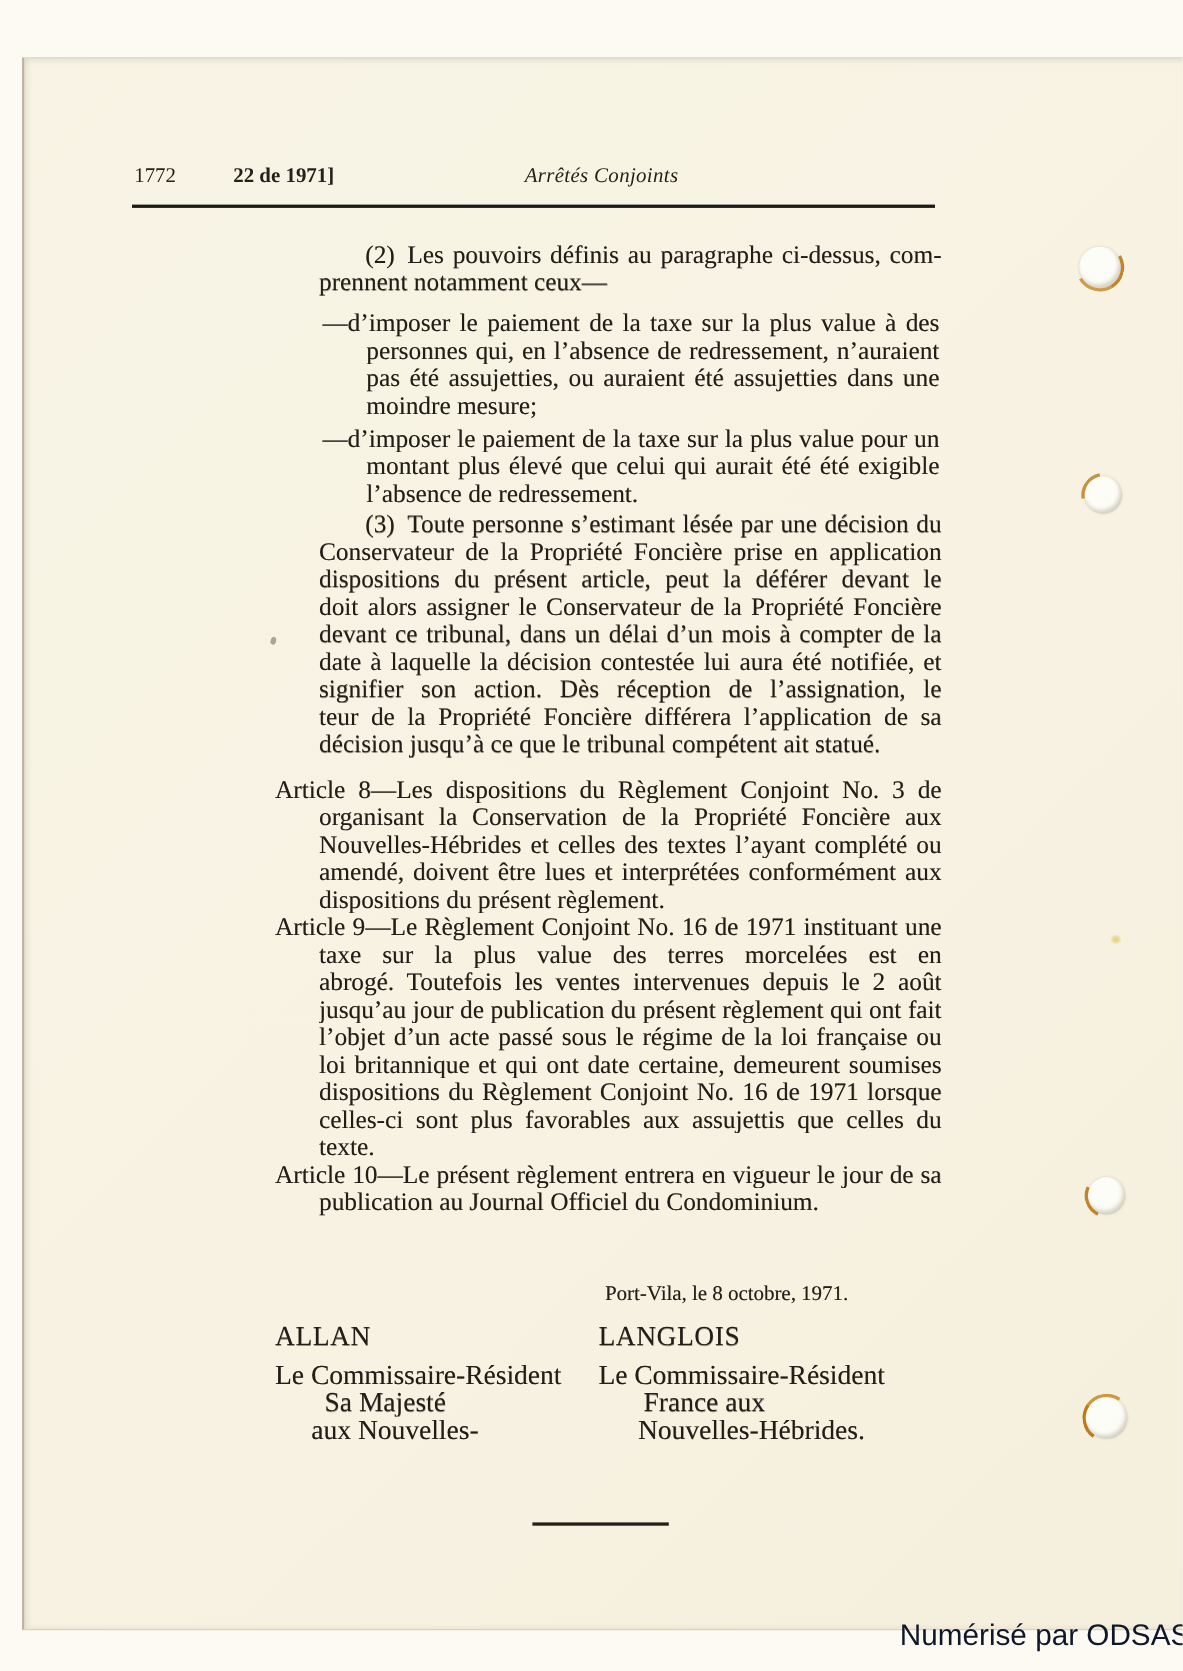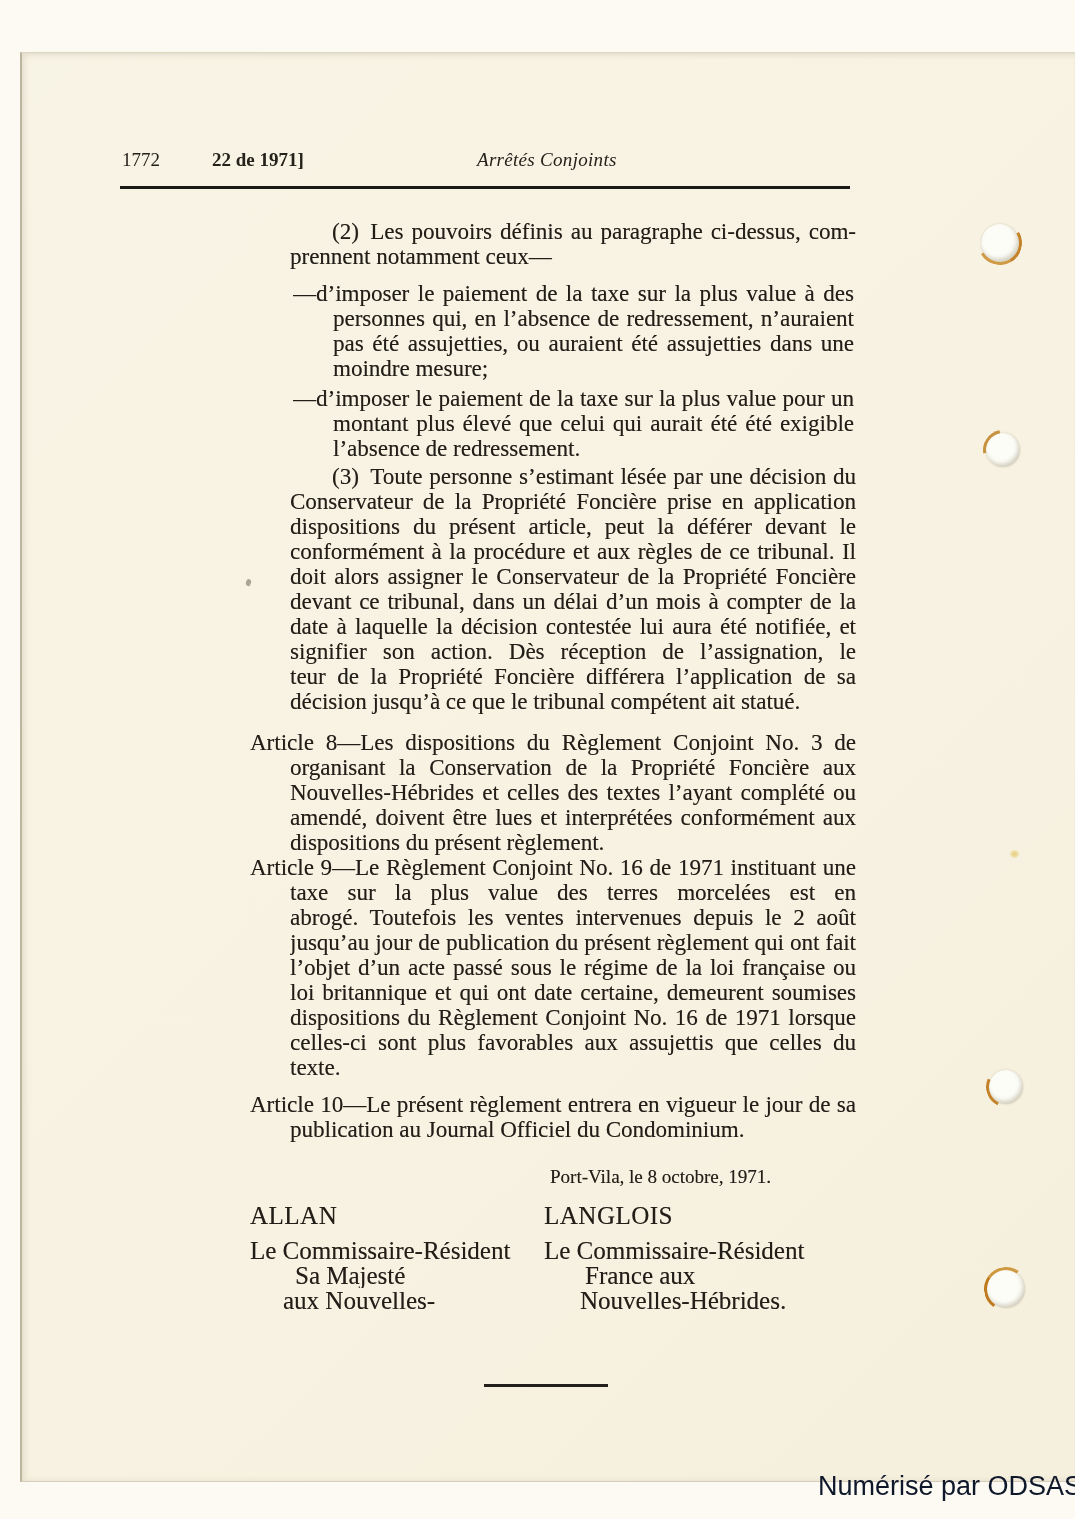--- a/index.html
+++ b/index.html
@@ -93,36 +93,35 @@
       </div>
       <div class="block bullet" style="margin-bottom: 3px;">
         <div class="tline first">—d’imposer le paiement de la taxe sur la plus value pour un</div>
         <div class="tline">montant plus élevé que celui qui aurait été été exigible en</div>
         <div class="tline last">l’absence de redressement.</div>
       </div>
       <div class="block paragraph" style="margin-bottom: 0px;">
         <div class="tline first">(3) Toute personne s’estimant lésée par une décision du</div>
         <div class="tline">Conservateur de la Propriété Foncière prise en application des</div>
         <div class="tline">dispositions du présent article, peut la déférer devant le tribunal</div>
-        <div class="tline">conformément à la procédure et aux règles de ce tribunal. Il</div>
         <div class="tline">doit alors assigner le Conservateur de la Propriété Foncière</div>
         <div class="tline">devant ce tribunal, dans un délai d’un mois à compter de la</div>
         <div class="tline">date à laquelle la décision contestée lui aura été notifiée, et lui</div>
         <div class="tline">signifier son action. Dès réception de l’assignation, le Conserva-</div>
         <div class="tline">teur de la Propriété Foncière différera l’application de sa</div>
         <div class="tline last">décision jusqu’à ce que le tribunal compétent ait statué.</div>
       </div>
       <div class="block article" style="margin-bottom: 0px; margin-top: 16px;">
         <div class="tline first">Article 8—Les dispositions du Règlement Conjoint No. 3 de 1930</div>
         <div class="tline">organisant la Conservation de la Propriété Foncière aux</div>
         <div class="tline">Nouvelles-Hébrides et celles des textes l’ayant complété ou</div>
         <div class="tline">amendé, doivent être lues et interprétées conformément aux</div>
         <div class="tline last">dispositions du présent règlement.</div>
       </div>
-      <div class="block article" style="margin-bottom: 12px;">
+      <div class="block article" style="">
         <div class="tline first">Article 9—Le Règlement Conjoint No. 16 de 1971 instituant une</div>
         <div class="tline">taxe sur la plus value des terres morcelées est en conséquence</div>
         <div class="tline">abrogé. Toutefois les ventes intervenues depuis le 2 août 1971</div>
         <div class="tline">jusqu’au jour de publication du présent règlement qui ont fait</div>
         <div class="tline">l’objet d’un acte passé sous le régime de la loi française ou de la</div>
         <div class="tline">loi britannique et qui ont date certaine, demeurent soumises aux</div>
         <div class="tline">dispositions du Règlement Conjoint No. 16 de 1971 lorsque</div>
         <div class="tline">celles-ci sont plus favorables aux assujettis que celles du présent</div>
         <div class="tline last">texte.</div>
       </div>

